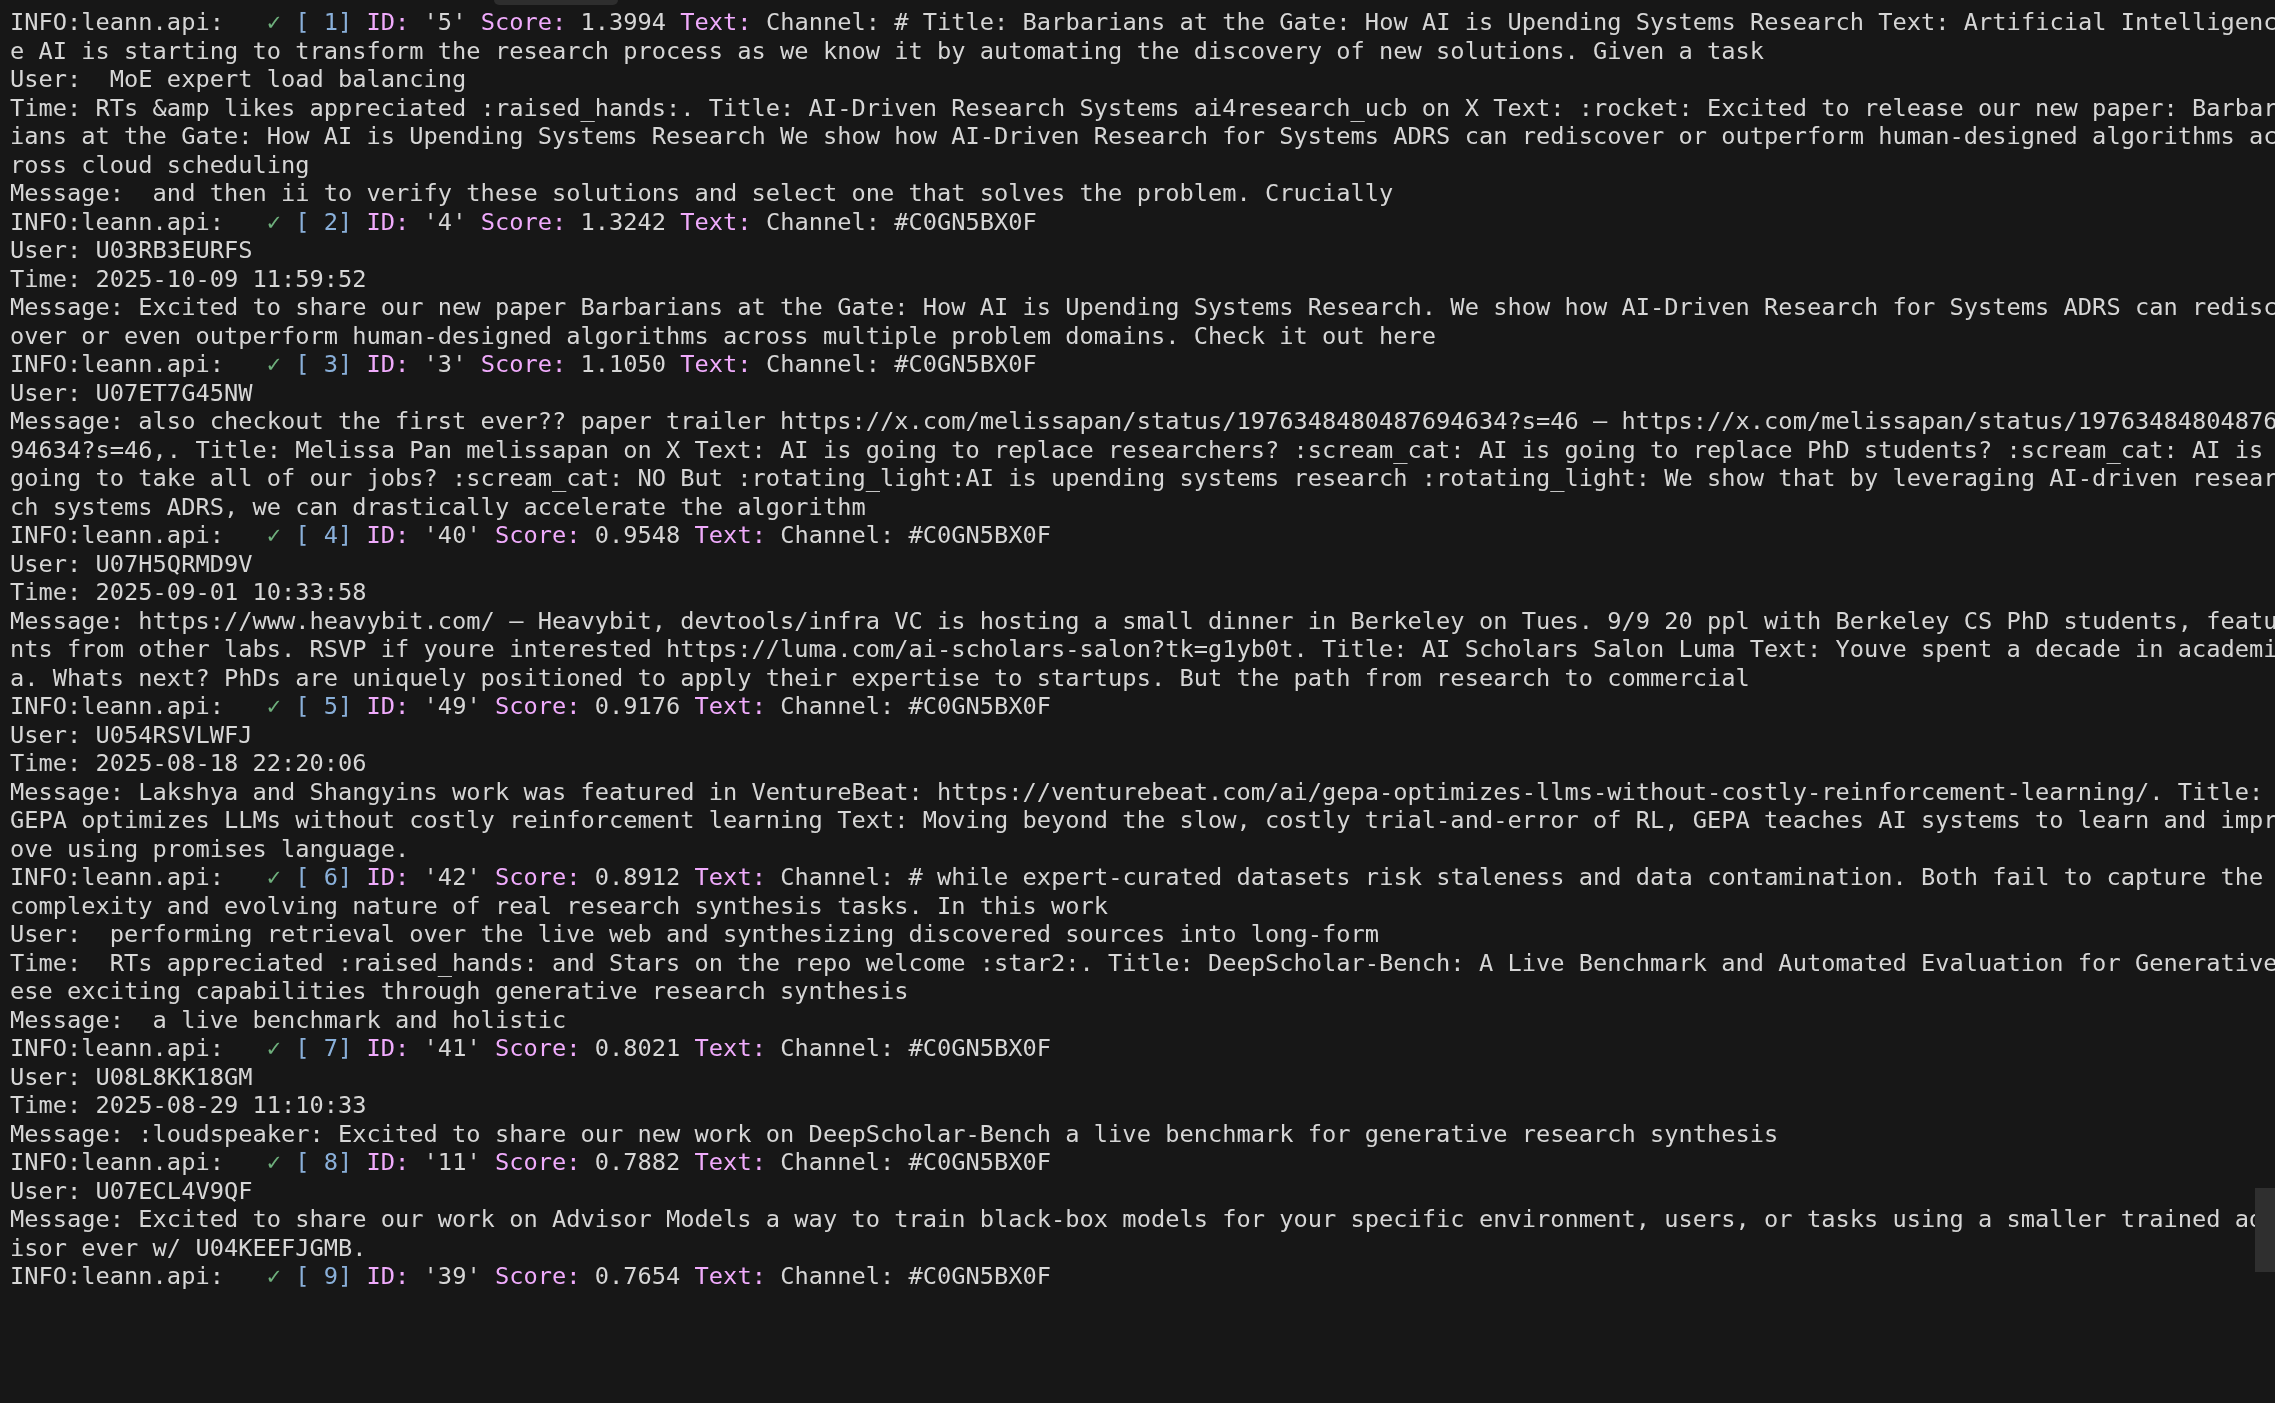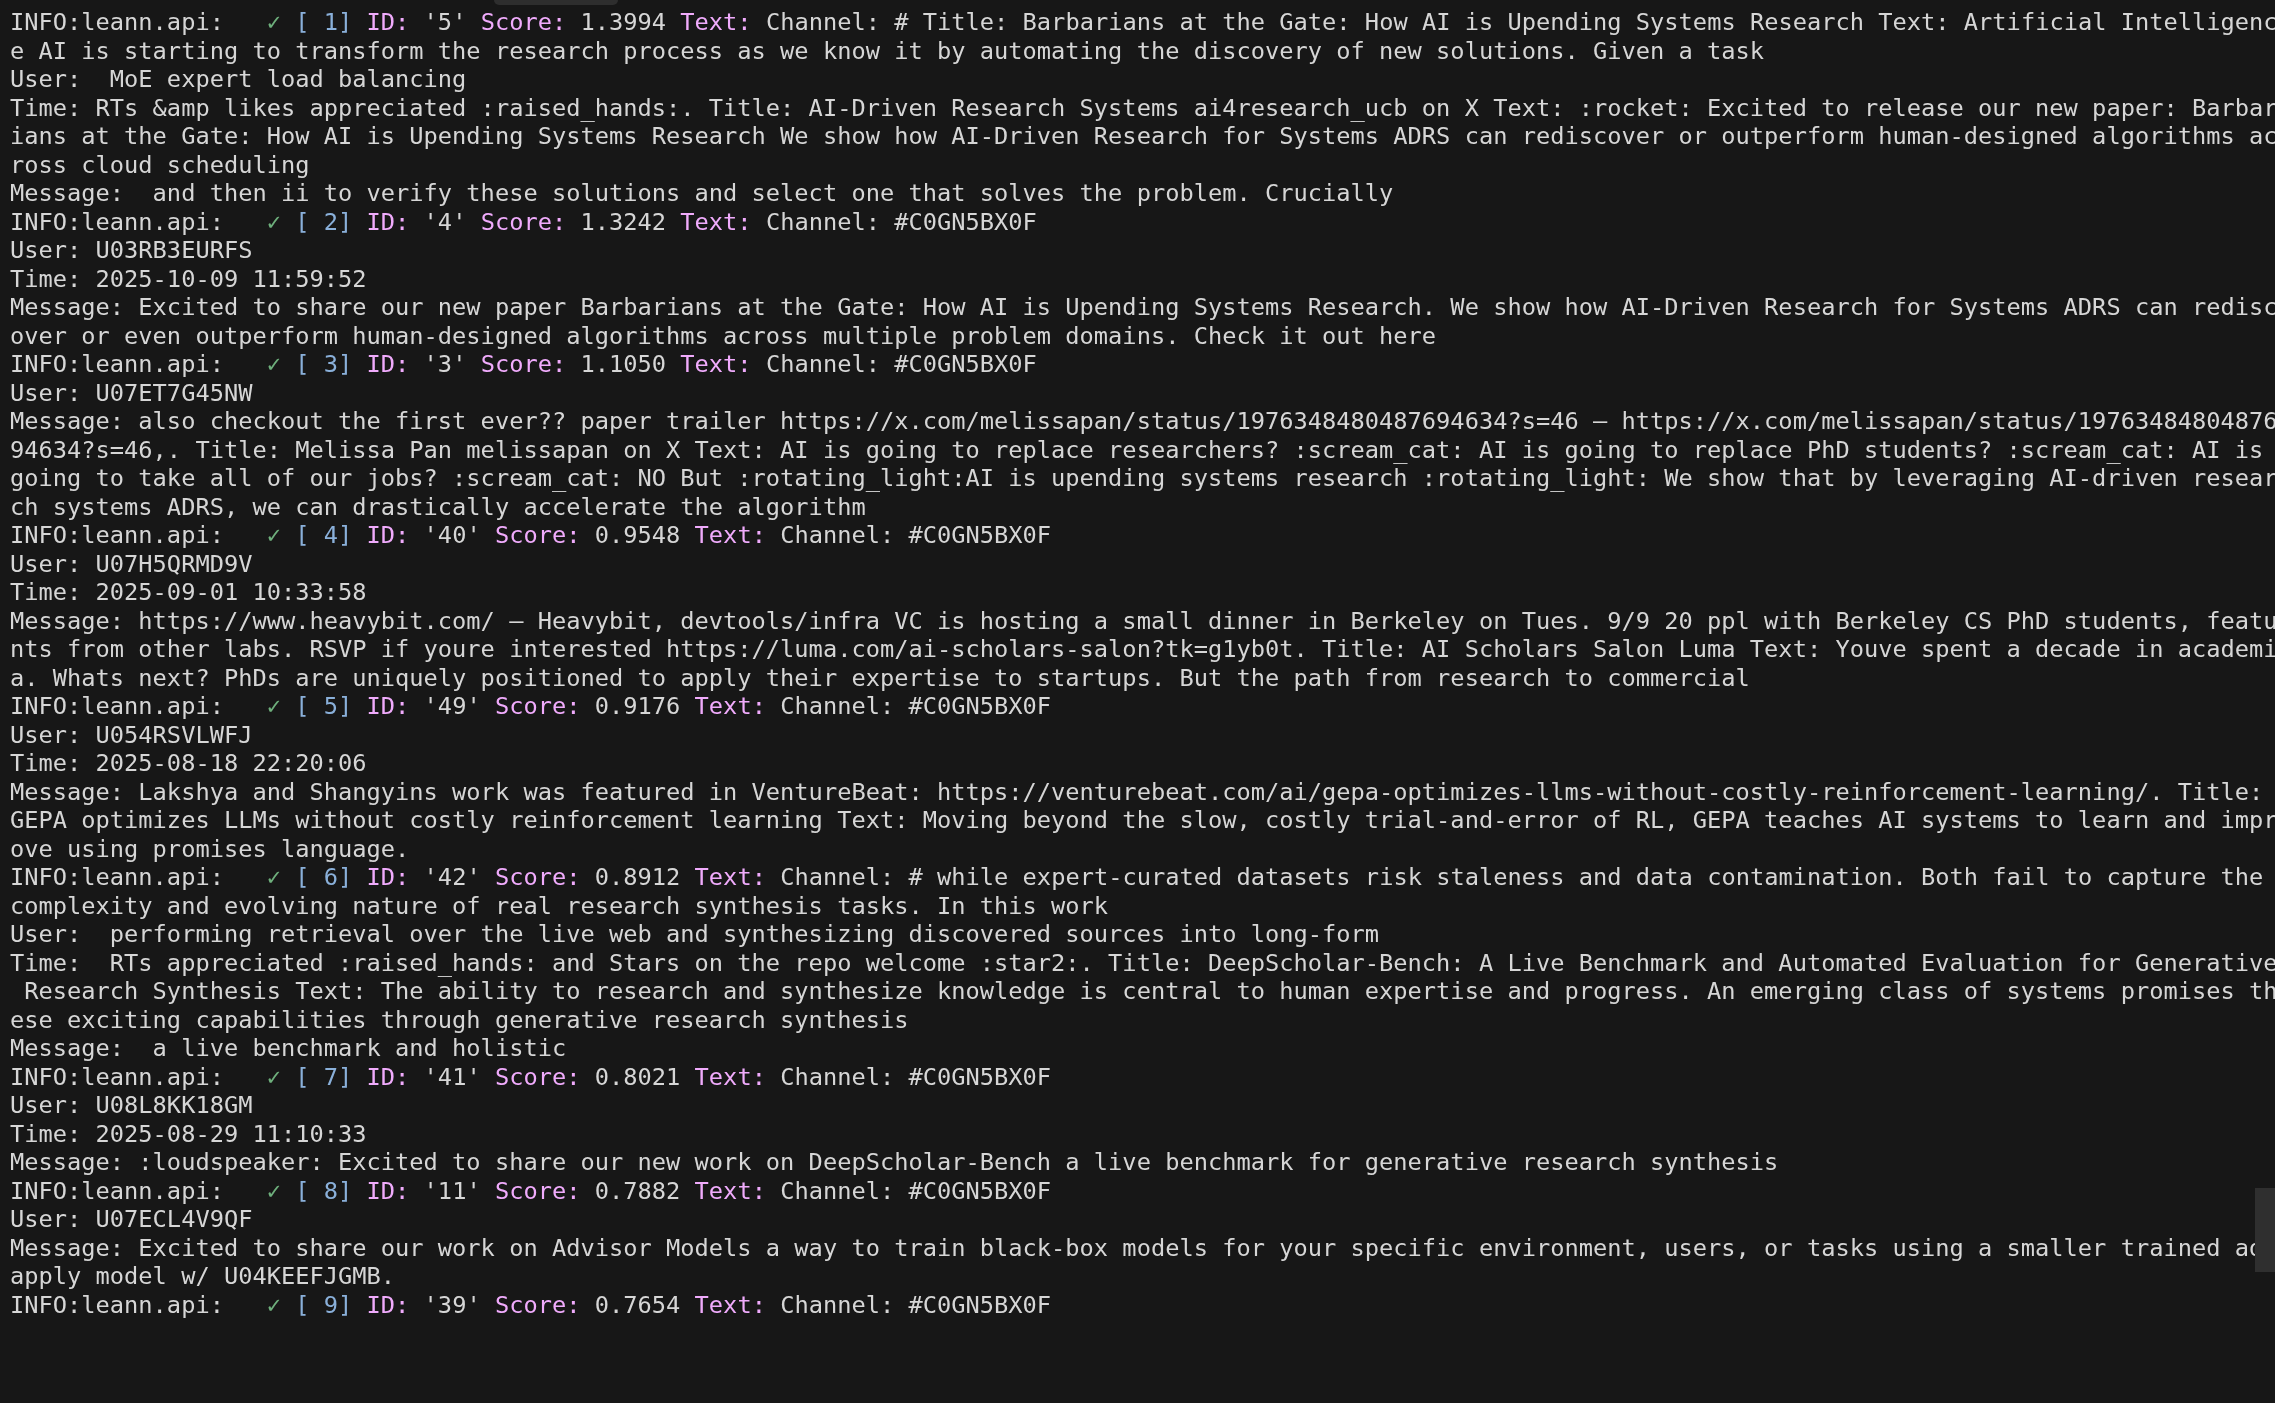--- a/index.html
+++ b/index.html
@@ -82,29 +82,28 @@
     <div class="line"><span class="seg-plain">INFO:leann.api:   </span><span class="seg-green">✓</span><span class="seg-plain"> </span><span class="seg-blue">[ 5]</span><span class="seg-plain"> </span><span class="seg-orange">ID:</span><span class="seg-plain"> '49' </span><span class="seg-orange">Score:</span><span class="seg-plain"> 0.9176 </span><span class="seg-orange">Text:</span><span class="seg-plain"> Channel: #C0GN5BX0F</span></div>
     <div class="line"><span class="seg-plain">User: U054RSVLWFJ</span></div>
     <div class="line"><span class="seg-plain">Time: 2025-08-18 22:20:06</span></div>
     <div class="line"><span class="seg-plain">Message: Lakshya and Shangyins work was featured in VentureBeat: https://venturebeat.com/ai/gepa-optimizes-llms-without-costly-reinforcement-learning/. Title:</span></div>
     <div class="line"><span class="seg-plain">GEPA optimizes LLMs without costly reinforcement learning Text: Moving beyond the slow, costly trial-and-error of RL, GEPA teaches AI systems to learn and impr</span></div>
     <div class="line"><span class="seg-plain">ove using promises language.</span></div>
     <div class="line"><span class="seg-plain">INFO:leann.api:   </span><span class="seg-green">✓</span><span class="seg-plain"> </span><span class="seg-blue">[ 6]</span><span class="seg-plain"> </span><span class="seg-orange">ID:</span><span class="seg-plain"> '42' </span><span class="seg-orange">Score:</span><span class="seg-plain"> 0.8912 </span><span class="seg-orange">Text:</span><span class="seg-plain"> Channel: # while expert-curated datasets risk staleness and data contamination. Both fail to capture the</span></div>
     <div class="line"><span class="seg-plain">complexity and evolving nature of real research synthesis tasks. In this work</span></div>
     <div class="line"><span class="seg-plain">User:  performing retrieval over the live web and synthesizing discovered sources into long-form</span></div>
     <div class="line"><span class="seg-plain">Time:  RTs appreciated :raised_hands: and Stars on the repo welcome :star2:. Title: DeepScholar-Bench: A Live Benchmark and Automated Evaluation for Generative</span></div>
-    <div class="line"><span class="seg-plain"> Research Synthesis Text: The ability to research and synthesize knowledge is central to human expertise and progress. An emerging class of systems promises th</span></div>
     <div class="line"><span class="seg-plain">ese exciting capabilities through generative research synthesis</span></div>
     <div class="line"><span class="seg-plain">Message:  a live benchmark and holistic</span></div>
     <div class="line"><span class="seg-plain">INFO:leann.api:   </span><span class="seg-green">✓</span><span class="seg-plain"> </span><span class="seg-blue">[ 7]</span><span class="seg-plain"> </span><span class="seg-orange">ID:</span><span class="seg-plain"> '41' </span><span class="seg-orange">Score:</span><span class="seg-plain"> 0.8021 </span><span class="seg-orange">Text:</span><span class="seg-plain"> Channel: #C0GN5BX0F</span></div>
     <div class="line"><span class="seg-plain">User: U08L8KK18GM</span></div>
     <div class="line"><span class="seg-plain">Time: 2025-08-29 11:10:33</span></div>
     <div class="line"><span class="seg-plain">Message: :loudspeaker: Excited to share our new work on DeepScholar-Bench a live benchmark for generative research synthesis</span></div>
     <div class="line"><span class="seg-plain">INFO:leann.api:   </span><span class="seg-green">✓</span><span class="seg-plain"> </span><span class="seg-blue">[ 8]</span><span class="seg-plain"> </span><span class="seg-orange">ID:</span><span class="seg-plain"> '11' </span><span class="seg-orange">Score:</span><span class="seg-plain"> 0.7882 </span><span class="seg-orange">Text:</span><span class="seg-plain"> Channel: #C0GN5BX0F</span></div>
     <div class="line"><span class="seg-plain">User: U07ECL4V9QF</span></div>
     <div class="line"><span class="seg-plain">Message: Excited to share our work on Advisor Models a way to train black-box models for your specific environment, users, or tasks using a smaller trained adv</span></div>
-    <div class="line"><span class="seg-plain">apply model w/ U04KEEFJGMB.</span></div>
+    <div class="line"><span class="seg-plain">isor ever w/ U04KEEFJGMB.</span></div>
     <div class="line"><span class="seg-plain">INFO:leann.api:   </span><span class="seg-green">✓</span><span class="seg-plain"> </span><span class="seg-blue">[ 9]</span><span class="seg-plain"> </span><span class="seg-orange">ID:</span><span class="seg-plain"> '39' </span><span class="seg-orange">Score:</span><span class="seg-plain"> 0.7654 </span><span class="seg-orange">Text:</span><span class="seg-plain"> Channel: #C0GN5BX0F</span></div>
   </div>
 
 <div class="top-fragment"></div>
 
 <div class="scrollbar-thumb"></div>
 
 </body></html>

